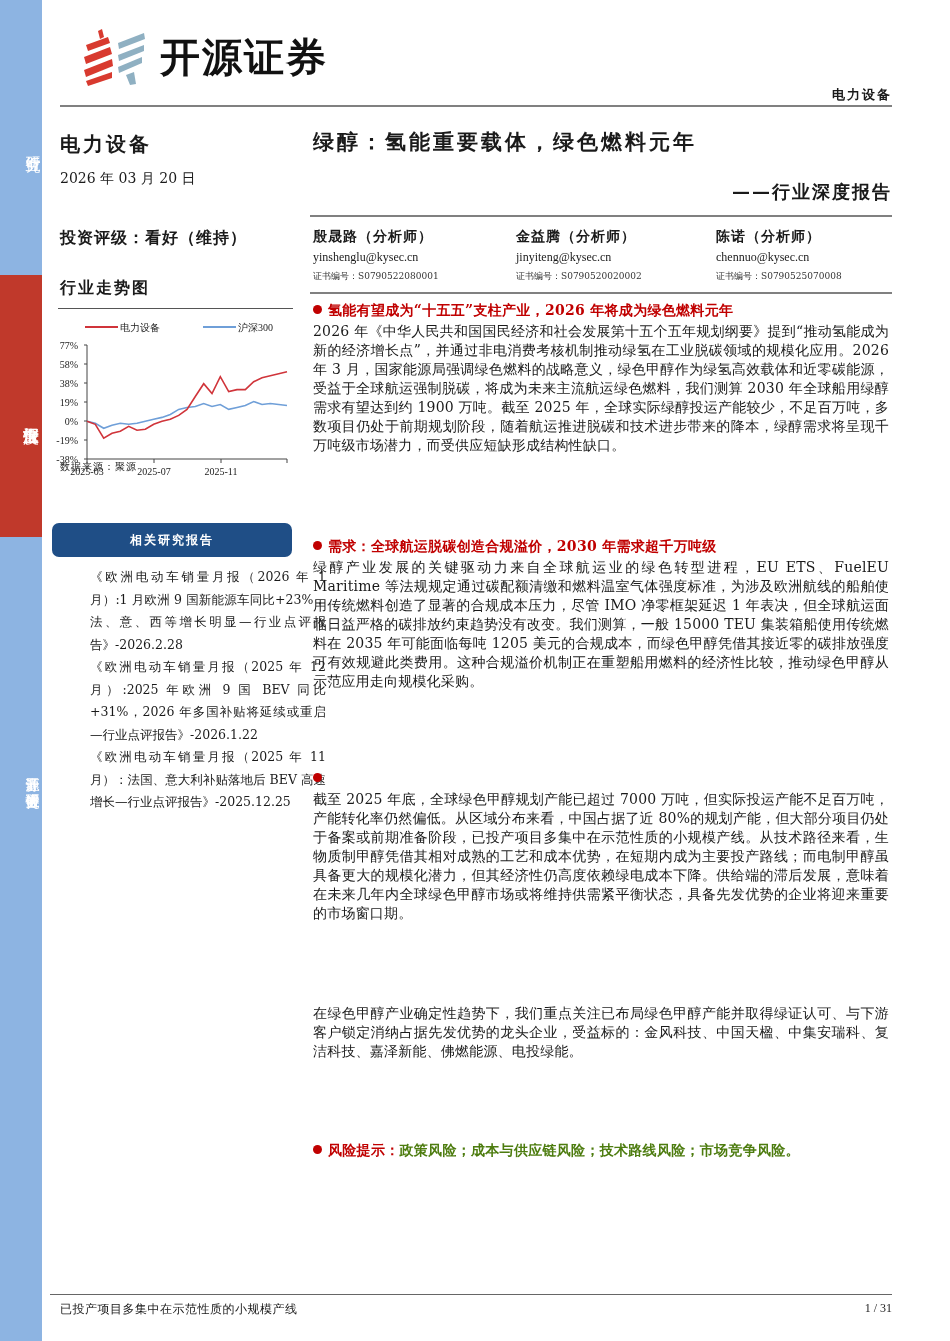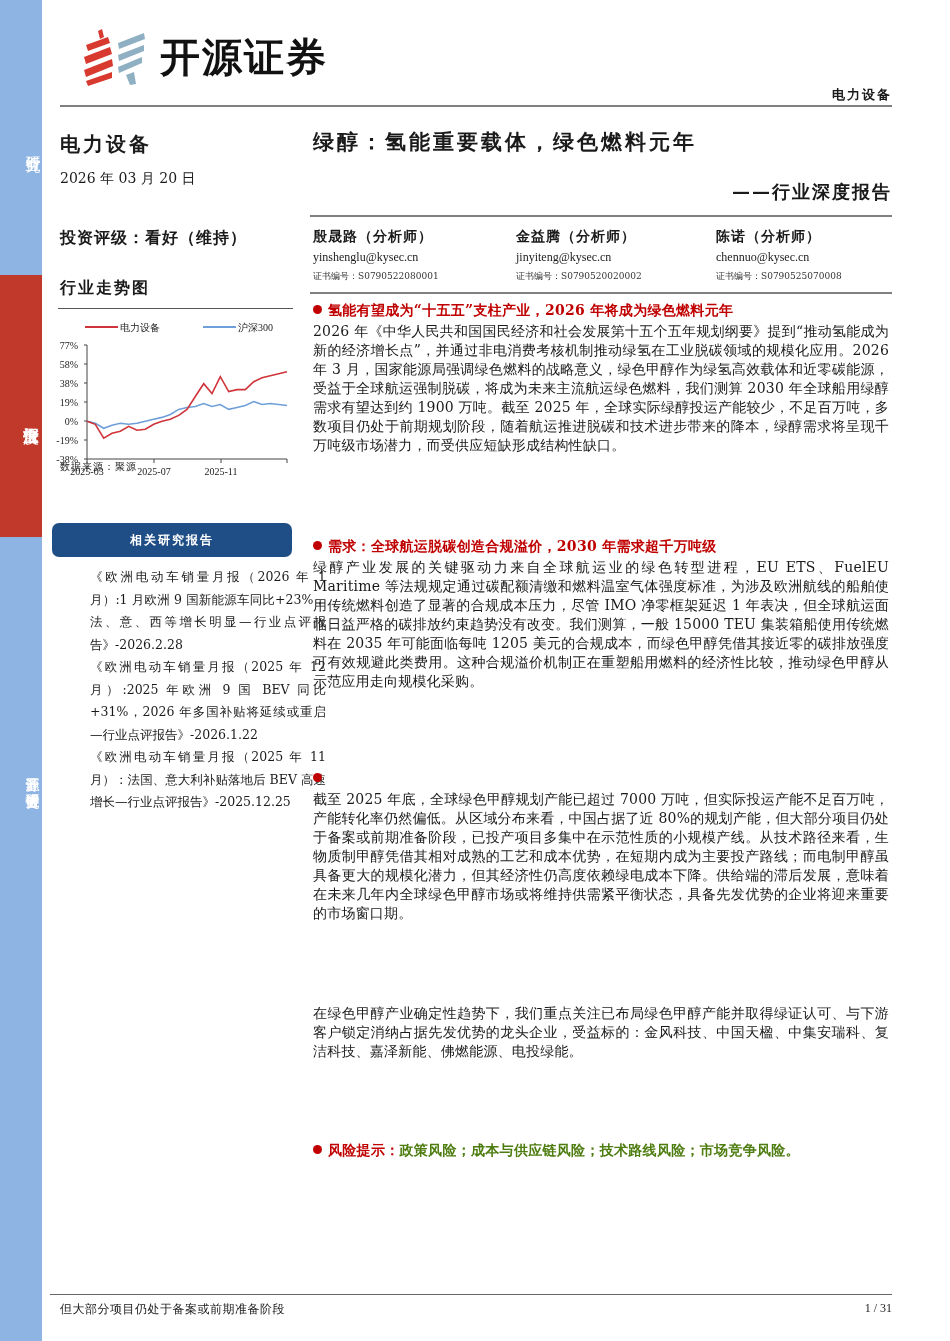--- a/index.html
+++ b/index.html
@@ -201,14 +201,14 @@
   </div>
   <div class="s4">
     <p class="para">在绿色甲醇产业确定性趋势下，我们重点关注已布局绿色甲醇产能并取得绿证认可、与下游客户锁定消纳占据先发优势的龙头企业，受益标的：金风科技、中国天楹、中集安瑞科、复洁科技、嘉泽新能、佛燃能源、电投绿能。</p>
   </div>
   <div class="s5">
     <div class="sec-head"><span class="bullet"></span><span>风险提示：</span><span class="risk-items">政策风险；成本与供应链风险；技术路线风险；市场竞争风险。</span></div>
   </div>
 </div>
 
 <div class="hr hr-foot"></div>
-<div class="footer-note">但大部分项目仍处于备案或前期准备阶段</div>
+<div class="footer-note">已投产项目多集中在示范性质的小规模产线</div>
 <div class="page-num">1 / 31</div>
 
 </body></html>

